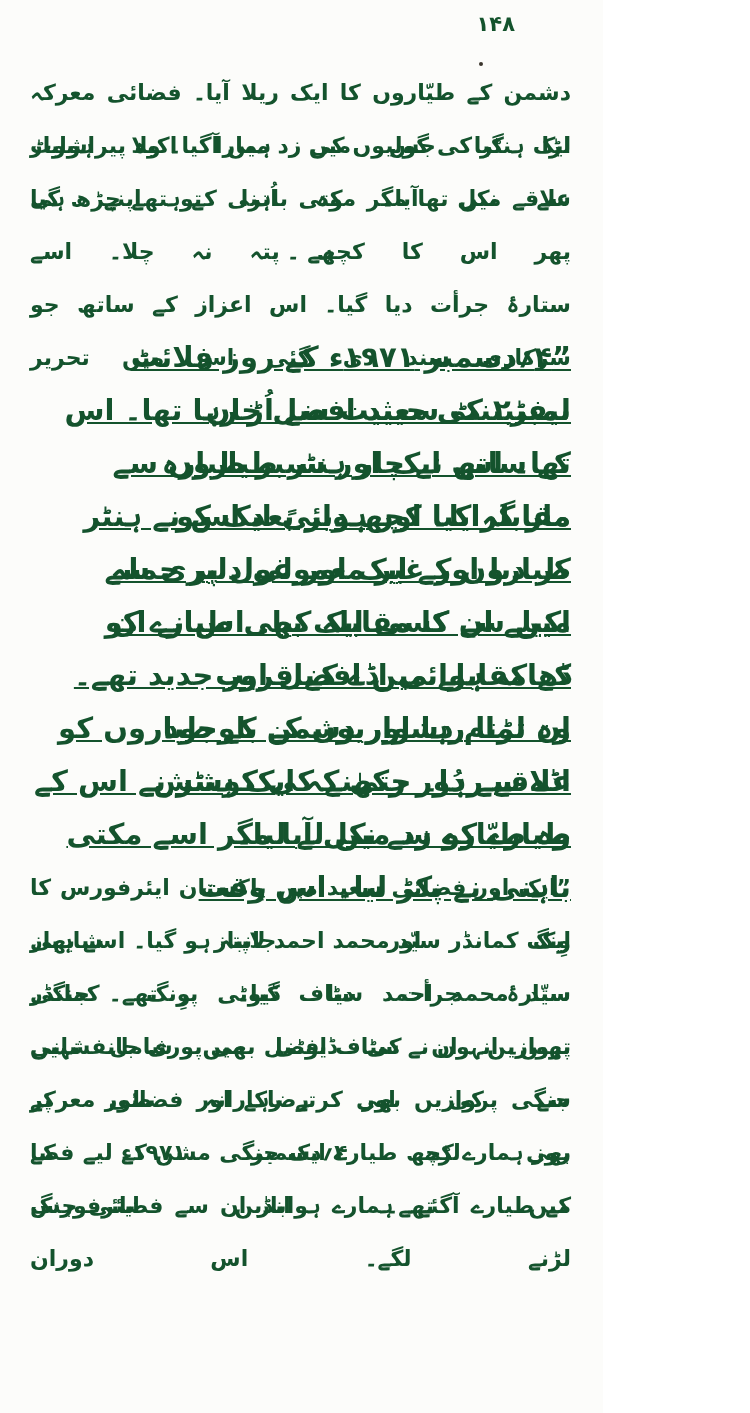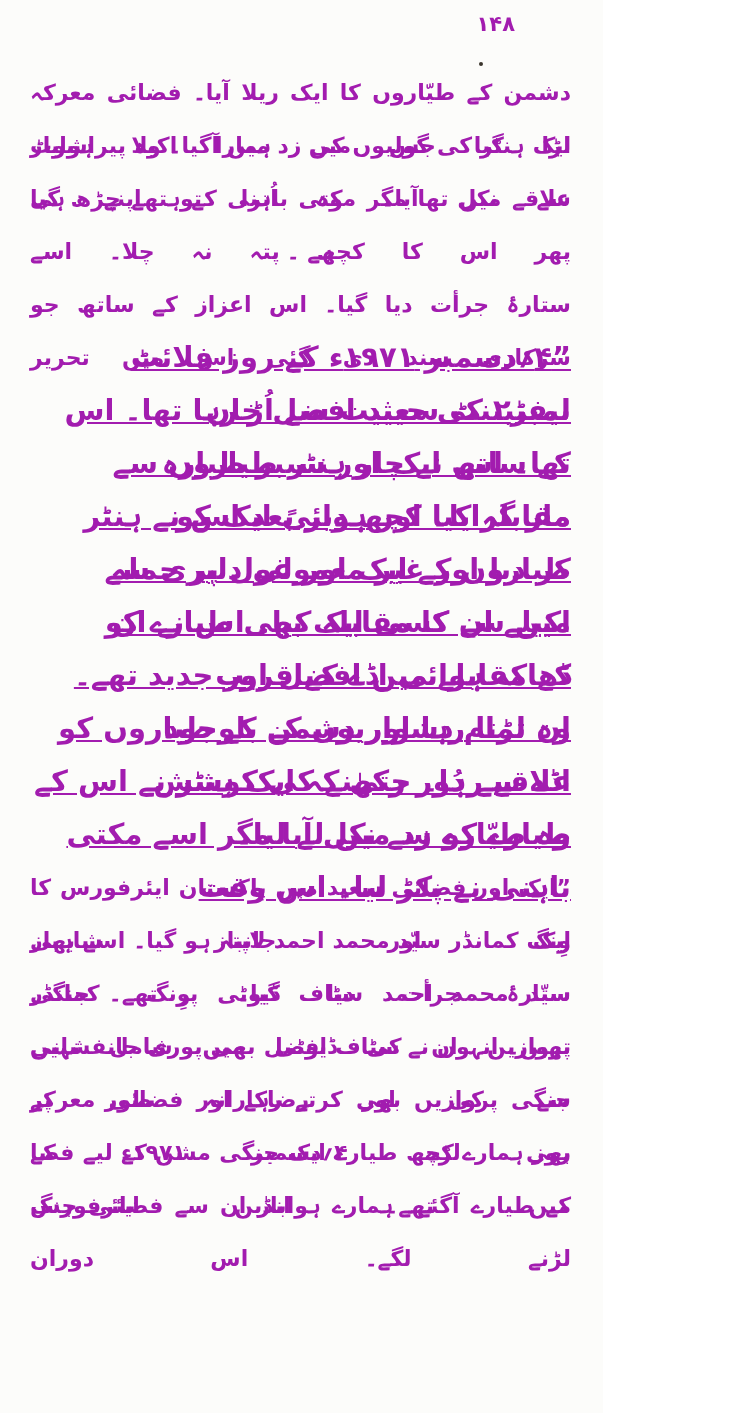--- a/index.html
+++ b/index.html
@@ -3,21 +3,21 @@
 <meta charset="utf-8">
 <style>
   html,body{margin:0;padding:0;}
   .page{
     position:relative;
     width:603px;
     height:1413px;
     background:#fcfcfa;
     overflow:hidden;
     font-family:"DejaVu Sans", sans-serif;
-    color:#a21caf;
+    color:#14532d;
   }
   .pagenum{
     position:absolute;
     top:12px;
     right:88px;
     font-size:21px;
     font-weight:700;
     letter-spacing:1px;
   }
   .pagenum-dot{

